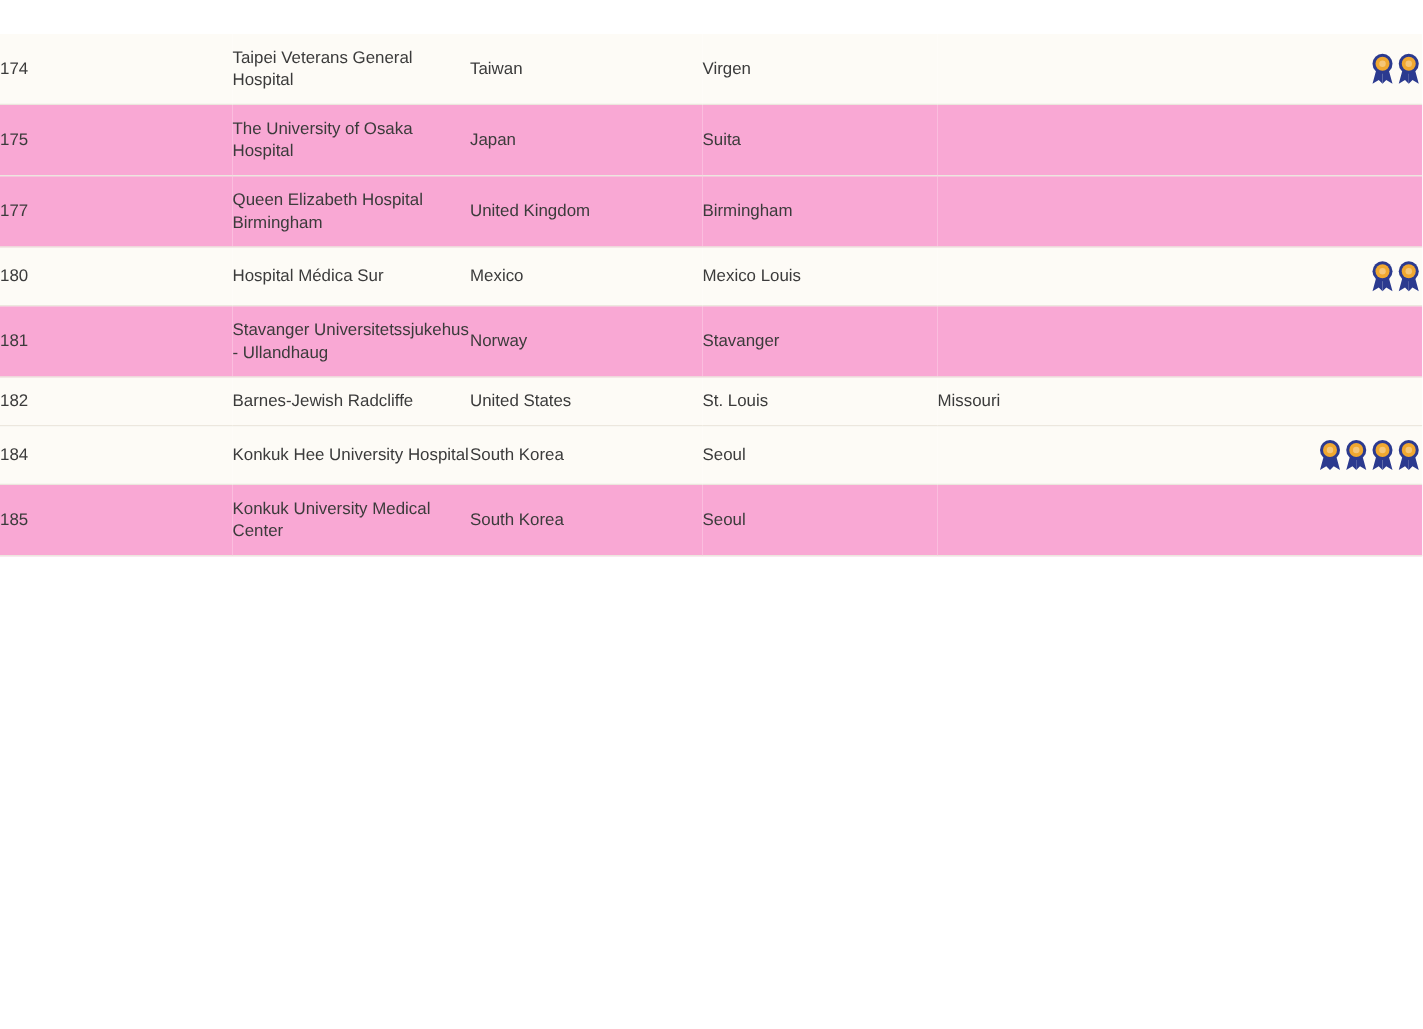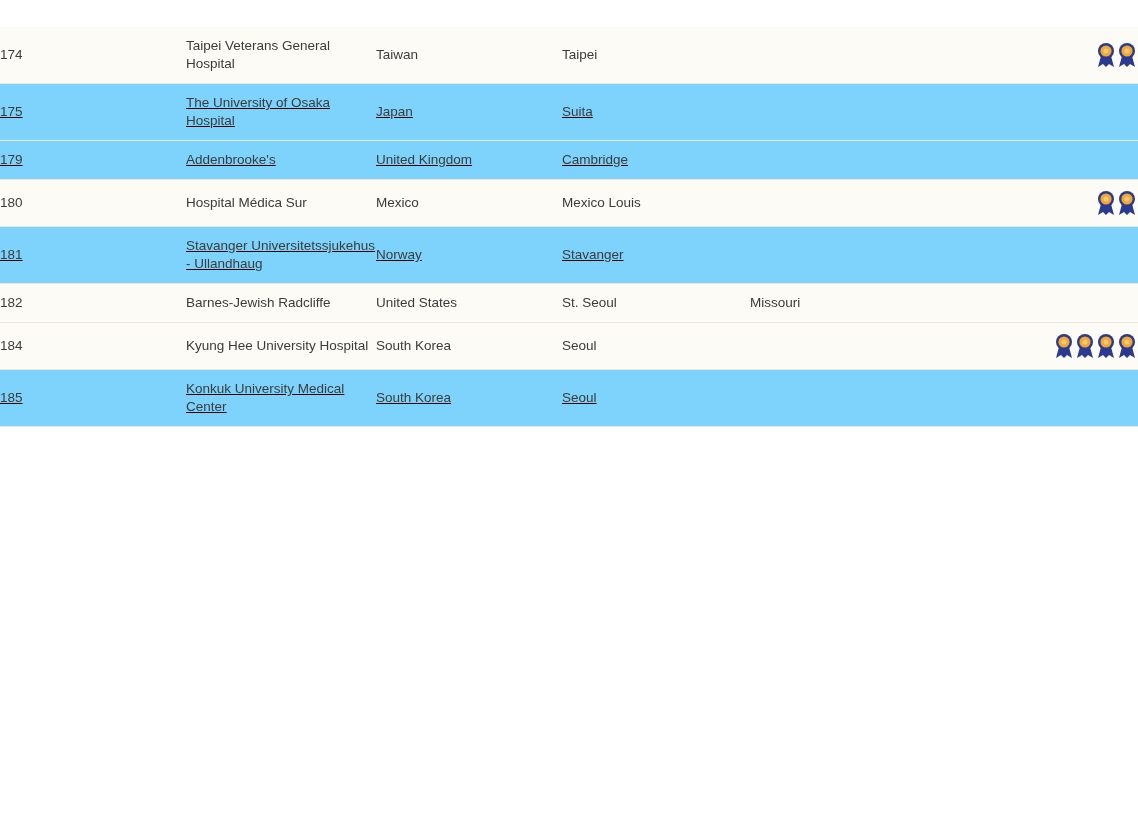--- a/index.html
+++ b/index.html
@@ -21,22 +21,21 @@
     border-collapse: collapse;
     table-layout: fixed;
   }
   table.ranking tr {
     border-bottom: 1px solid #ece7de;
   }
   table.ranking tr.odd {
     background: #fdfbf6;
   }
   table.ranking tr.even {
-    background: #7dd3fc;
-    text-decoration: underline;
+    background: #f9a8d4;
   }
   table.ranking td {
     font-size: 13.5px;
     color: #3b3b3b;
     vertical-align: middle;
     padding: 10px 0;
     line-height: 18px;
   }
   td.rank {
     width: 186px;
@@ -75,21 +74,21 @@
 </head>
 <body>
 
 <div id="page">
   <table class="ranking">
     <tbody id="rows">
         <tr class="odd">
           <td class="rank">174</td>
           <td class="name">Taipei Veterans General Hospital</td>
           <td class="country">Taiwan</td>
-          <td class="city">Taipei</td>
+          <td class="city">Virgen</td>
           <td class="state"></td>
           <td class="awards"><span class="ribbon"><svg width="22" height="26" viewBox="0 0 22 26">
                 <path d="M6 14 L3 25 L8 22 L11 25 L11 14 Z" fill="#2b3a8f"></path>
                 <path d="M16 14 L19 25 L14 22 L11 25 L11 14 Z" fill="#2b3a8f"></path>
                 <circle cx="11" cy="9" r="8" fill="#2b3a8f"></circle>
                 <circle cx="11" cy="9" r="5.6" fill="#f0a830"></circle>
                 <circle cx="11" cy="9" r="2.6" fill="#ffffff" opacity="0.35"></circle>
               </svg></span><span class="ribbon"><svg width="22" height="26" viewBox="0 0 22 26">
                 <path d="M6 14 L3 25 L8 22 L11 25 L11 14 Z" fill="#2b3a8f"></path>
                 <path d="M16 14 L19 25 L14 22 L11 25 L11 14 Z" fill="#2b3a8f"></path>
@@ -100,24 +99,24 @@
         </tr>
         <tr class="even">
           <td class="rank">175</td>
           <td class="name">The University of Osaka Hospital</td>
           <td class="country">Japan</td>
           <td class="city">Suita</td>
           <td class="state"></td>
           <td class="awards"></td>
         </tr>
         <tr class="even">
-          <td class="rank">179</td>
-          <td class="name">Addenbrooke's</td>
+          <td class="rank">177</td>
+          <td class="name">Queen Elizabeth Hospital Birmingham</td>
           <td class="country">United Kingdom</td>
-          <td class="city">Cambridge</td>
+          <td class="city">Birmingham</td>
           <td class="state"></td>
           <td class="awards"></td>
         </tr>
         <tr class="odd">
           <td class="rank">180</td>
           <td class="name">Hospital Médica Sur</td>
           <td class="country">Mexico</td>
           <td class="city">Mexico Louis</td>
           <td class="state"></td>
           <td class="awards"><span class="ribbon"><svg width="22" height="26" viewBox="0 0 22 26">
@@ -139,27 +138,27 @@
           <td class="name">Stavanger Universitetssjukehus - Ullandhaug</td>
           <td class="country">Norway</td>
           <td class="city">Stavanger</td>
           <td class="state"></td>
           <td class="awards"></td>
         </tr>
         <tr class="odd">
           <td class="rank">182</td>
           <td class="name">Barnes-Jewish Radcliffe</td>
           <td class="country">United States</td>
-          <td class="city">St. Seoul</td>
+          <td class="city">St. Louis</td>
           <td class="state">Missouri</td>
           <td class="awards"></td>
         </tr>
         <tr class="odd">
           <td class="rank">184</td>
-          <td class="name">Kyung Hee University Hospital</td>
+          <td class="name">Konkuk Hee University Hospital</td>
           <td class="country">South Korea</td>
           <td class="city">Seoul</td>
           <td class="state"></td>
           <td class="awards"><span class="ribbon"><svg width="22" height="26" viewBox="0 0 22 26">
                 <path d="M6 14 L3 25 L8 22 L11 25 L11 14 Z" fill="#2b3a8f"></path>
                 <path d="M16 14 L19 25 L14 22 L11 25 L11 14 Z" fill="#2b3a8f"></path>
                 <circle cx="11" cy="9" r="8" fill="#2b3a8f"></circle>
                 <circle cx="11" cy="9" r="5.6" fill="#f0a830"></circle>
                 <circle cx="11" cy="9" r="2.6" fill="#ffffff" opacity="0.35"></circle>
               </svg></span><span class="ribbon"><svg width="22" height="26" viewBox="0 0 22 26">

